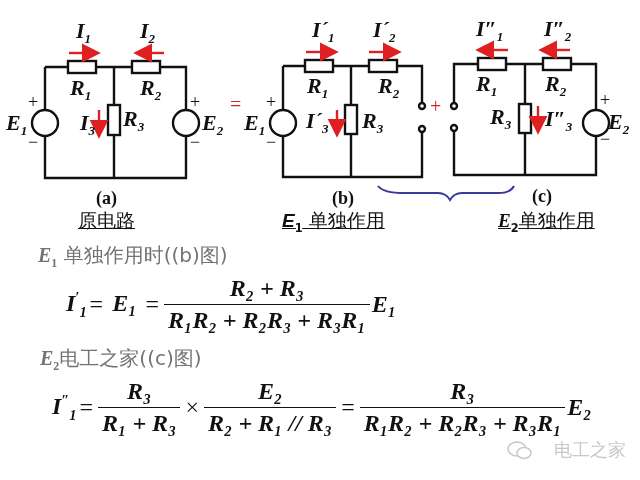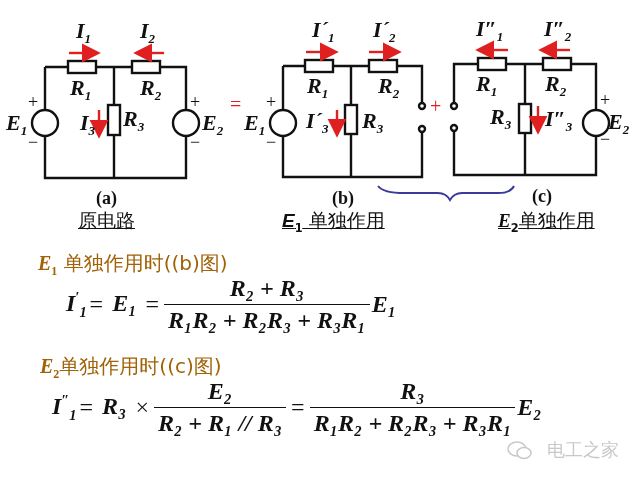--- a/index.html
+++ b/index.html
@@ -1,21 +1,21 @@
 <!DOCTYPE html>
 <html><head>
 <meta charset="utf-8">
 <style>
   html,body{margin:0;padding:0;background:#ffffff;}
   body{width:640px;height:480px;position:relative;overflow:hidden;font-family:"Liberation Serif","DejaVu Serif",serif;}
   .abs{position:absolute;}
   svg text{font-family:"Liberation Serif","DejaVu Serif",serif;}
   .sym{font-style:italic;font-weight:bold;}
   .cap{font-family:"DejaVu Sans","Liberation Sans",sans-serif;font-size:19px;color:#111;text-decoration:underline;}
-  .head{font-size:20px;color:#a16207;font-weight:bold;margin-top:8px;}
+  .head{font-size:20px;color:#737373;font-weight:bold;}
   .head .cn{font-family:"DejaVu Sans",sans-serif;font-weight:normal;}
   .eq{font-style:italic;font-weight:bold;font-size:24px;color:#111;}
   .frac{display:inline-flex;flex-direction:column;align-items:center;vertical-align:middle;margin:0 2px;}
   .frac .num{padding:0 4px 2px 4px;}
   .frac .den{border-top:1.6px solid #111;padding:2px 4px 0 4px;}
   .op{font-style:normal;font-weight:normal;margin:0 3px;}
   sub{font-size:0.6em;font-weight:bold;}
   .wm{font-family:"DejaVu Sans",sans-serif;color:#c8c8c8;font-size:18px;}
 </style>
 </head>
@@ -150,41 +150,42 @@
     </span>
   <span class="op">=</span>
   <span class="frac">
       <span class="num">R₂ + R₃</span>
       <span class="den">R₁R₂ + R₂R₃ + R₃R₁</span>
     </span>
   <span>E₁</span>
 </div>
 
 <div class="abs head" style="left:40px;top:345px">
-  <span class="sym">E</span><sub>2</sub><span class="cn">单独作用时((c)图)</span>
+  <span class="sym">E</span><sub>2</sub><span class="cn">电工之家((c)图)</span>
 </div>
 
 <div class="abs eq" style="left:52px;top:378px;display:flex;align-items:center">
   <span><span>I</span><sup style="font-size:0.6em">″</sup><sub>1</sub></span>
   <span class="op">=</span>
   <span class="frac">
       <span class="num">R₃</span>
+      <span class="den">R₁ + R₃</span>
     </span>
   <span class="op">×</span>
   <span class="frac">
       <span class="num">E₂</span>
       <span class="den">R₂ + R₁ // R₃</span>
     </span>
   <span class="op">=</span>
   <span class="frac">
       <span class="num">R₃</span>
       <span class="den">R₁R₂ + R₂R₃ + R₃R₁</span>
     </span>
   <span>E₂</span>
 </div>
 
 <div class="abs wm" style="left:506px;top:438px;display:flex;align-items:center">
   <svg width="26" height="22">
     <ellipse cx="11" cy="10" rx="9" ry="7" fill="none" stroke="#c8c8c8" stroke-width="1.5"></ellipse>
     <ellipse cx="18" cy="14" rx="7" ry="5.5" fill="#fff" stroke="#c8c8c8" stroke-width="1.5"></ellipse>
   </svg>
-  <span style="margin-left:15px">电工之家</span>
+  <span style="margin-left:22px">电工之家</span>
 </div>
 
 </body></html>

